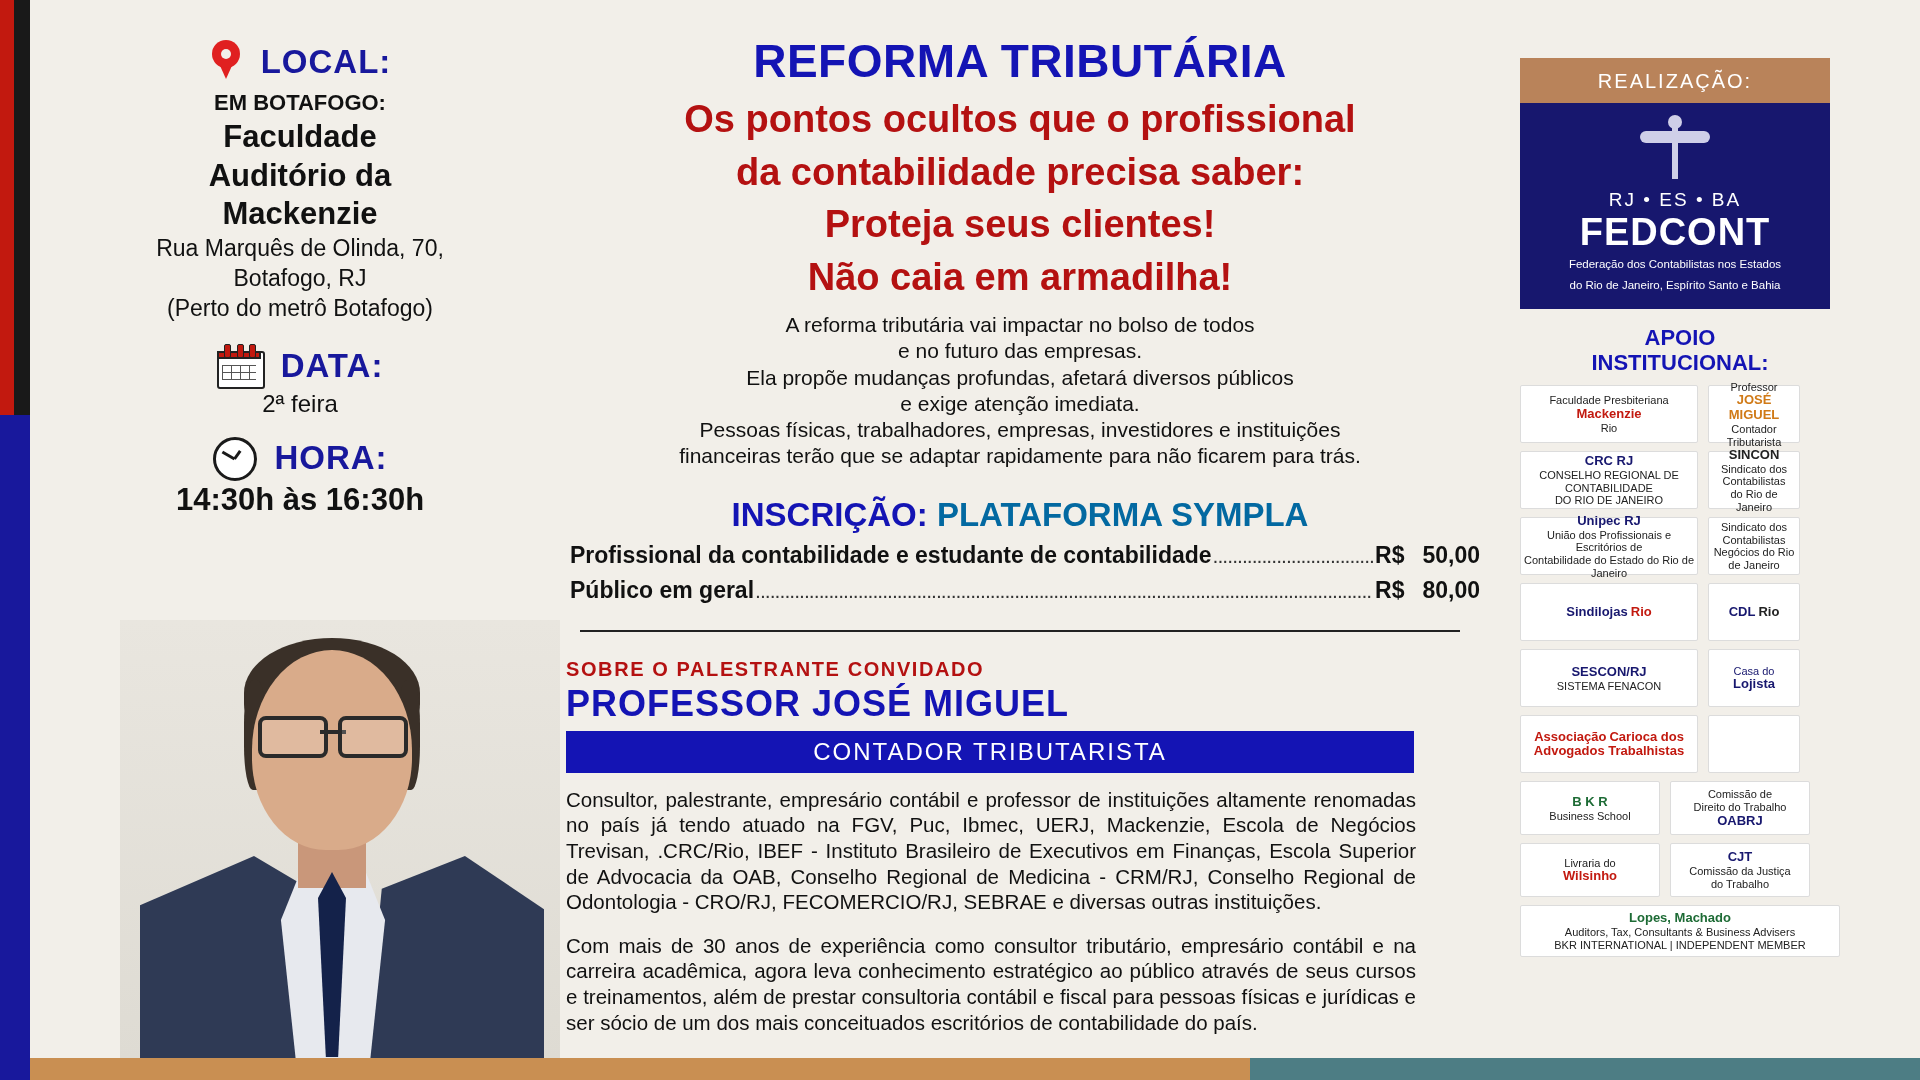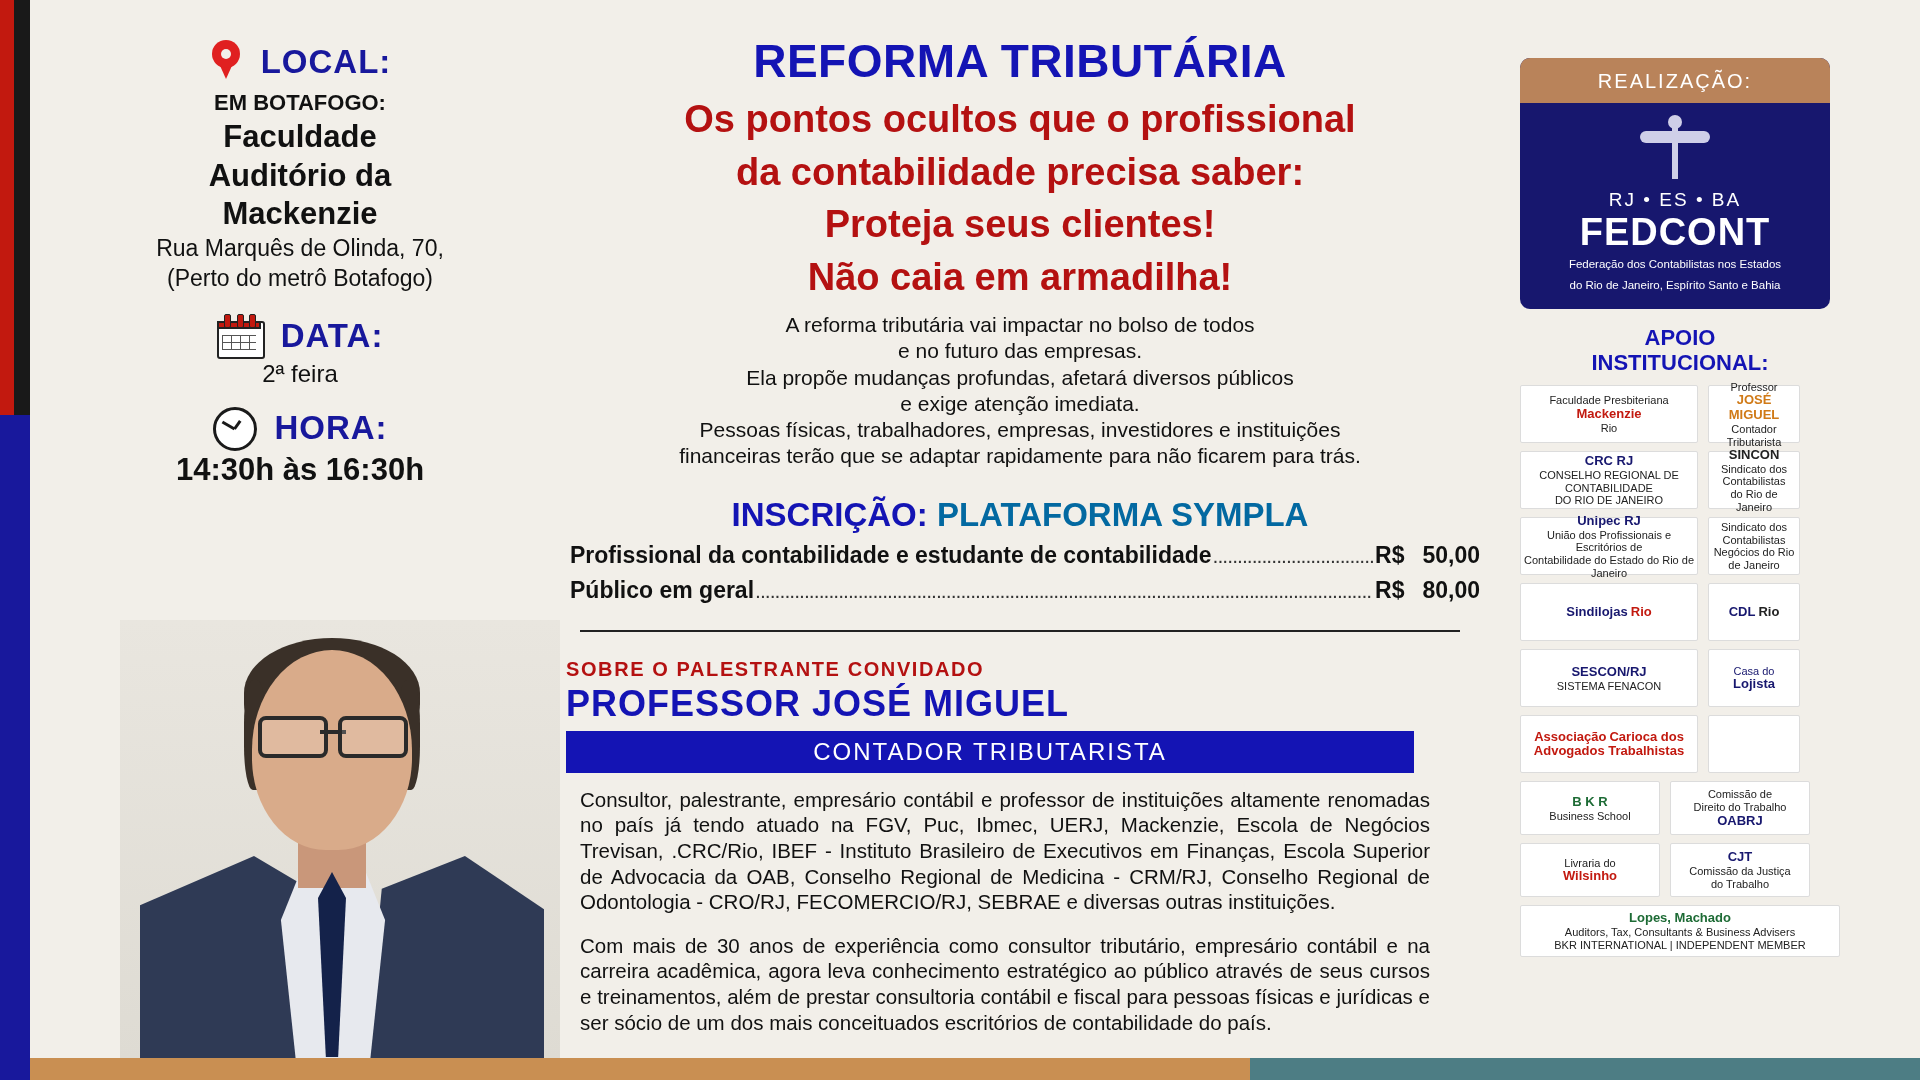--- a/index.html
+++ b/index.html
@@ -266,29 +266,29 @@
     color: #1414b4; font-weight: bold; font-size: 36px;
     letter-spacing: 1px; padding-left: 6px; margin-top: 2px;
   }
   .speaker-role {
     background: #1414b4; color: #fff; font-size: 24px;
     letter-spacing: 2px; text-align: center; padding: 7px 0;
     margin: 6px 0 0 6px; width: 848px;
   }
   .bio {
     font-size: 20.5px; color: #111; line-height: 1.25;
-    text-align: justify; margin-top: 14px; padding-left: 20px; width: 850px;
+    text-align: justify; margin-top: 14px; padding-left: 6px; width: 850px;
   }
   .bio + .bio { margin-top: 18px; }
   
   .right {
     position: absolute; left: 1520px; top: 58px; width: 320px;
   }
   .realiz-box {
-    width: 310px; background: #17176e; position: relative; border-radius: 10px;
+    width: 310px; background: #17176e; position: relative; border-radius: 0;
     overflow: hidden;
   }
   .realiz-head {
     background: #b9835a; color: #fff; text-align: center;
     font-size: 20px; letter-spacing: 2px; padding: 12px 0 10px;
   }
   .realiz-body { padding: 12px 0 16px; text-align: center; color: #fff; }
   .fedcont-emblem {
     width: 70px; height: 70px; margin: 0 auto 4px;
     position: relative;
@@ -351,20 +351,21 @@
           <span class="pin-body"></span>
           <span class="pin-hole"></span>
       </span>
       <span class="heading-blue">LOCAL:</span>
     </div>
     <div class="local-sub">EM BOTAFOGO:</div>
     <div class="local-venue">Faculdade</div>
     <div class="local-venue">Auditório da</div>
     <div class="local-venue">Mackenzie</div>
     <div class="local-addr">Rua Marquês de Olinda, 70,</div>
+    <div class="local-addr">Botafogo, RJ</div>
     <div class="local-addr">(Perto do metrô Botafogo)</div>
 
     <div class="info-row mt22">
       <span class="cal-icon">
         <span class="cal-body"></span>
           <span class="cal-top"></span>
         <span class="ring r1"></span>
           <span class="ring r2"></span>
           <span class="ring r3"></span>
         <span class="grid"></span>

